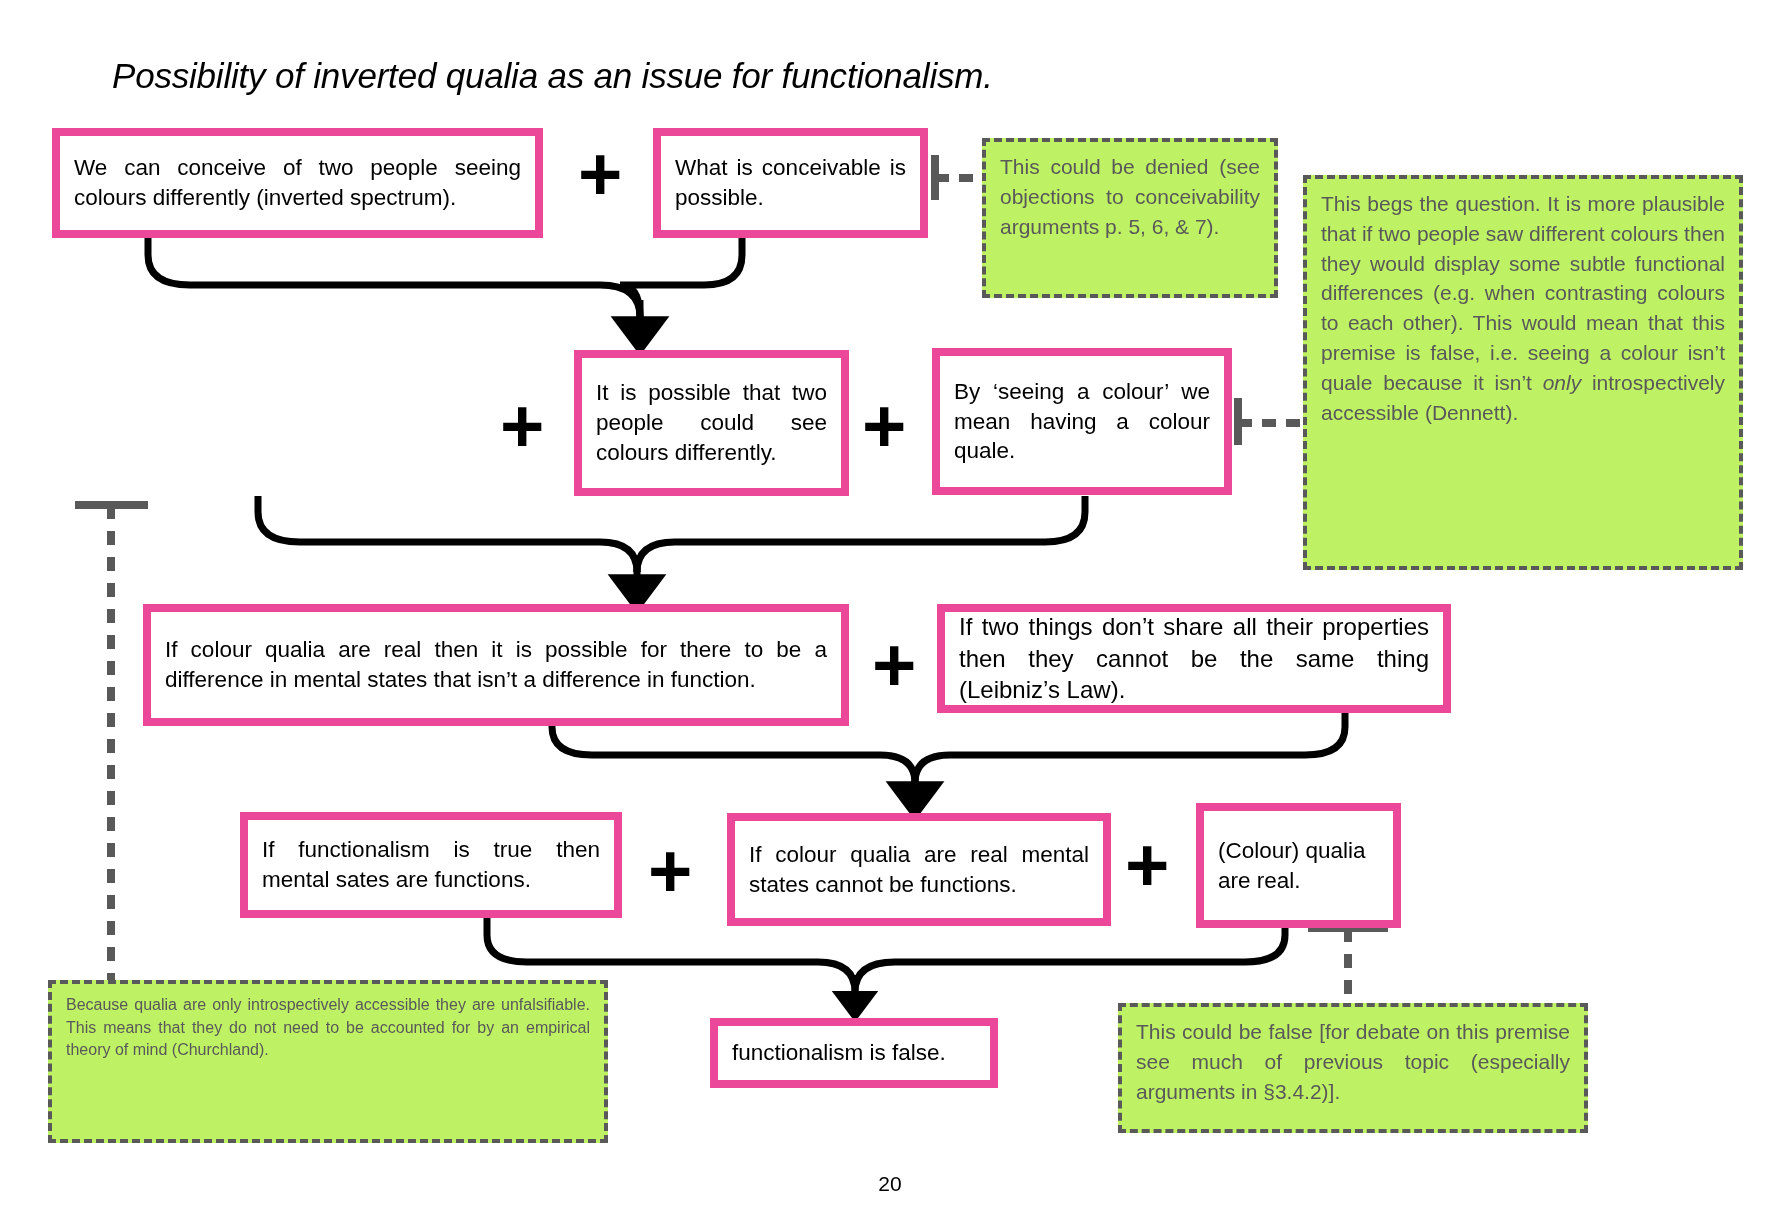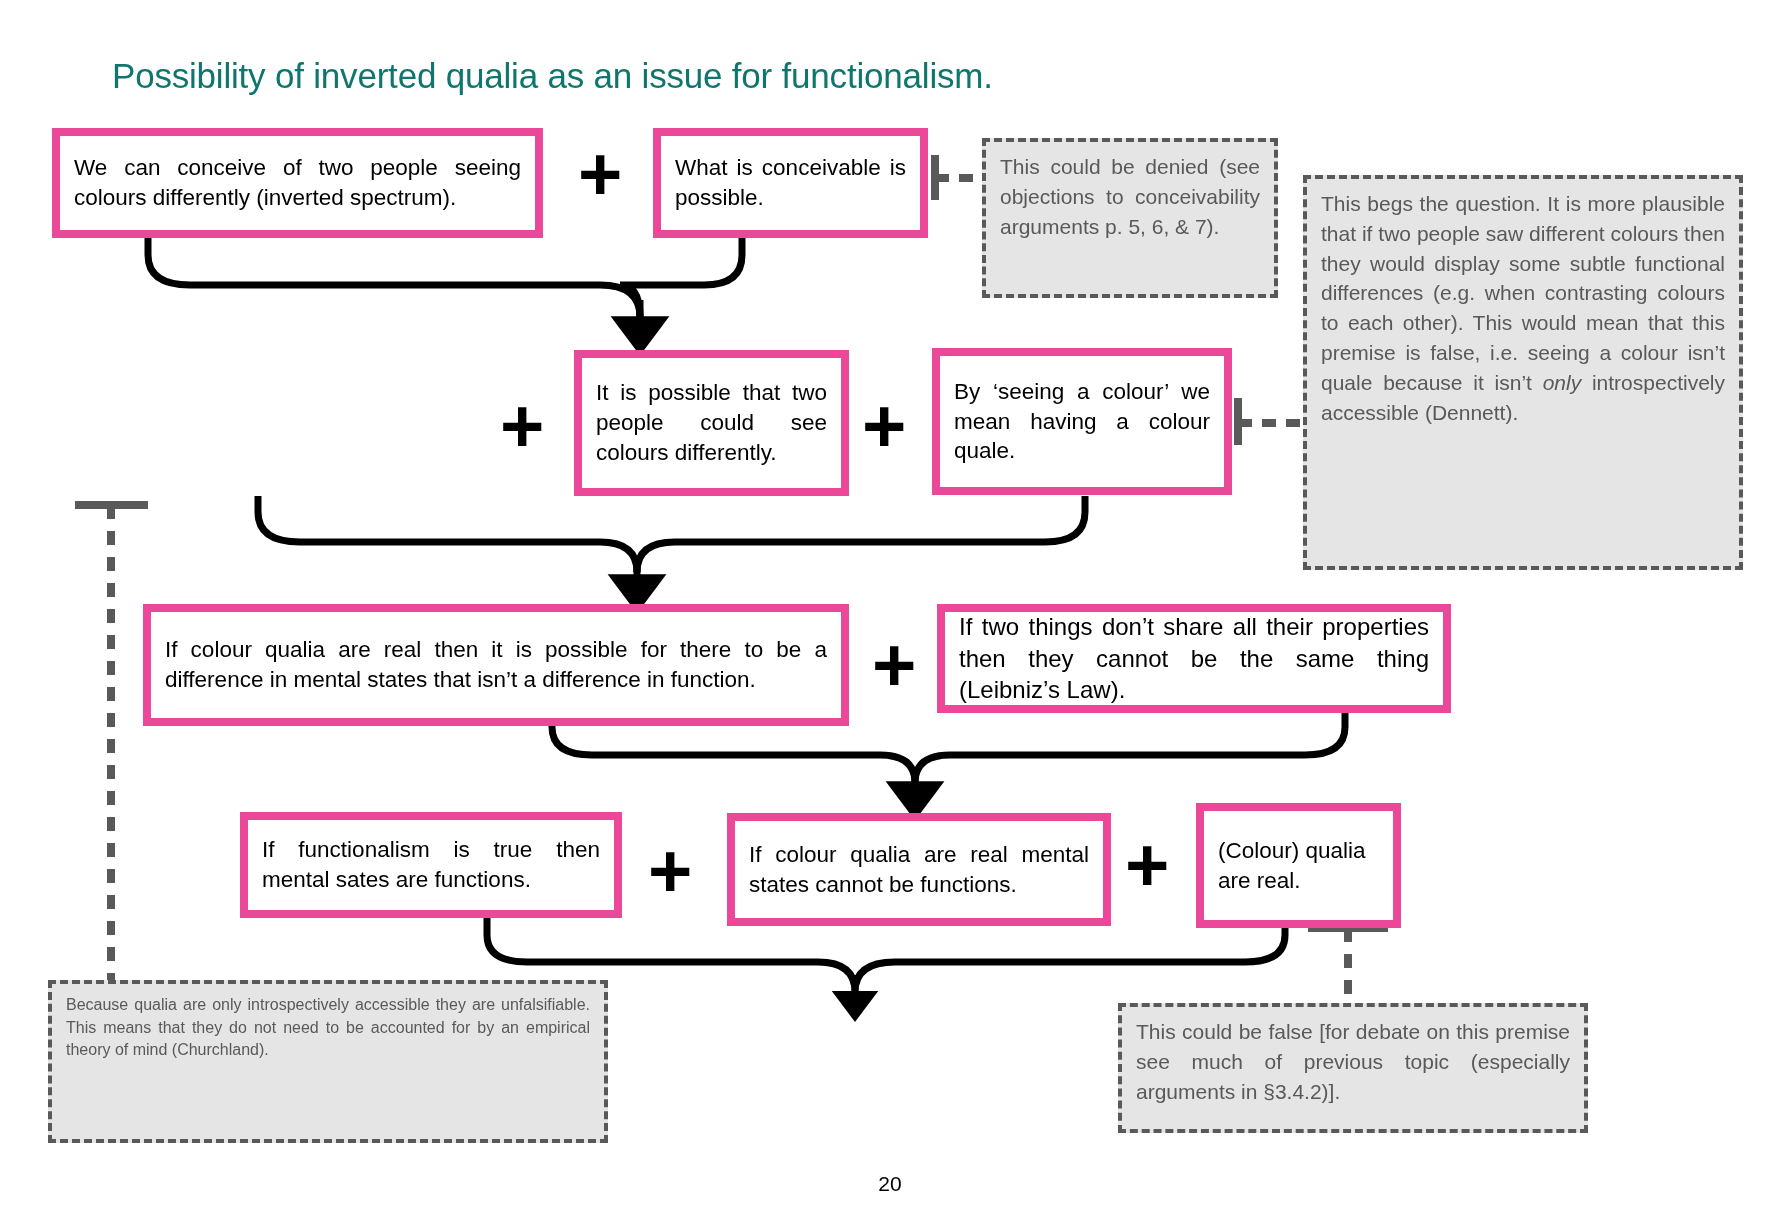--- a/index.html
+++ b/index.html
@@ -18,22 +18,23 @@
     background: #ffffff;
     overflow: hidden;
   }
   
   .title {
     position: absolute;
     left: 112px;
     top: 56px;
     font-size: 35px;
     letter-spacing: -0.2px;
-    color: #0f766e;
+    color: #000000;
     white-space: nowrap;
+    font-style: italic;
   }
   
   .claim {
     position: absolute;
     box-sizing: border-box;
     border: 8px solid #ec4899;
     background: #ffffff;
     color: #000000;
     display: flex;
     align-items: center;
@@ -45,21 +46,21 @@
     box-sizing: border-box;
     line-height: 1.33;
   }
   .just { text-align: justify; text-align-last: left; }
   .jc  { text-align: justify; }
   
   .objection {
     position: absolute;
     box-sizing: border-box;
     border: 4px dashed #595959;
-    background: #e5e5e5;
+    background: #bef264;
     color: #595959;
     display: flex;
     align-items: flex-start;
     z-index: 4;
   }
   .objection > .txt {
     padding: 10px 14px;
     width: 100%;
     box-sizing: border-box;
     line-height: 1.42;
@@ -217,20 +218,23 @@
   <div class="claim" style="left:727px; top:805px; width:384px; height:113px; font-size:22.5px;margin-top:8px;">
     <span class="txt jc">If colour qualia are real mental states cannot be functions.</span>
   </div>
 
   <div class="plus" style="left:1125px; top:827px; font-size:76px;">+</div>
 
   <div class="claim" style="left:1196px; top:803px; width:205px; height:125px; font-size:22.5px;">
     <span class="txt">(Colour) qualia are real.</span>
   </div>
 
+  <div class="claim" style="left:710px; top:1018px; width:288px; height:70px; font-size:22.5px;">
+    <span class="txt">functionalism is false.</span>
+  </div>
 
   <div class="objection" style="left:48px; top:980px; width:560px; height:163px; font-size:16px;">
     <span class="txt">Because qualia are only introspectively accessible they are unfalsifiable. This means that they do not need to be accounted for by an empirical theory of mind (Churchland).</span>
   </div>
 
   <div class="objection" style="left:1118px; top:1003px; width:470px; height:130px; font-size:21px;">
     <span class="txt">This could be false [for debate on this premise see much of previous topic (especially arguments in §3.4.2)].</span>
   </div>
 
   <div class="pagenum">20</div>

